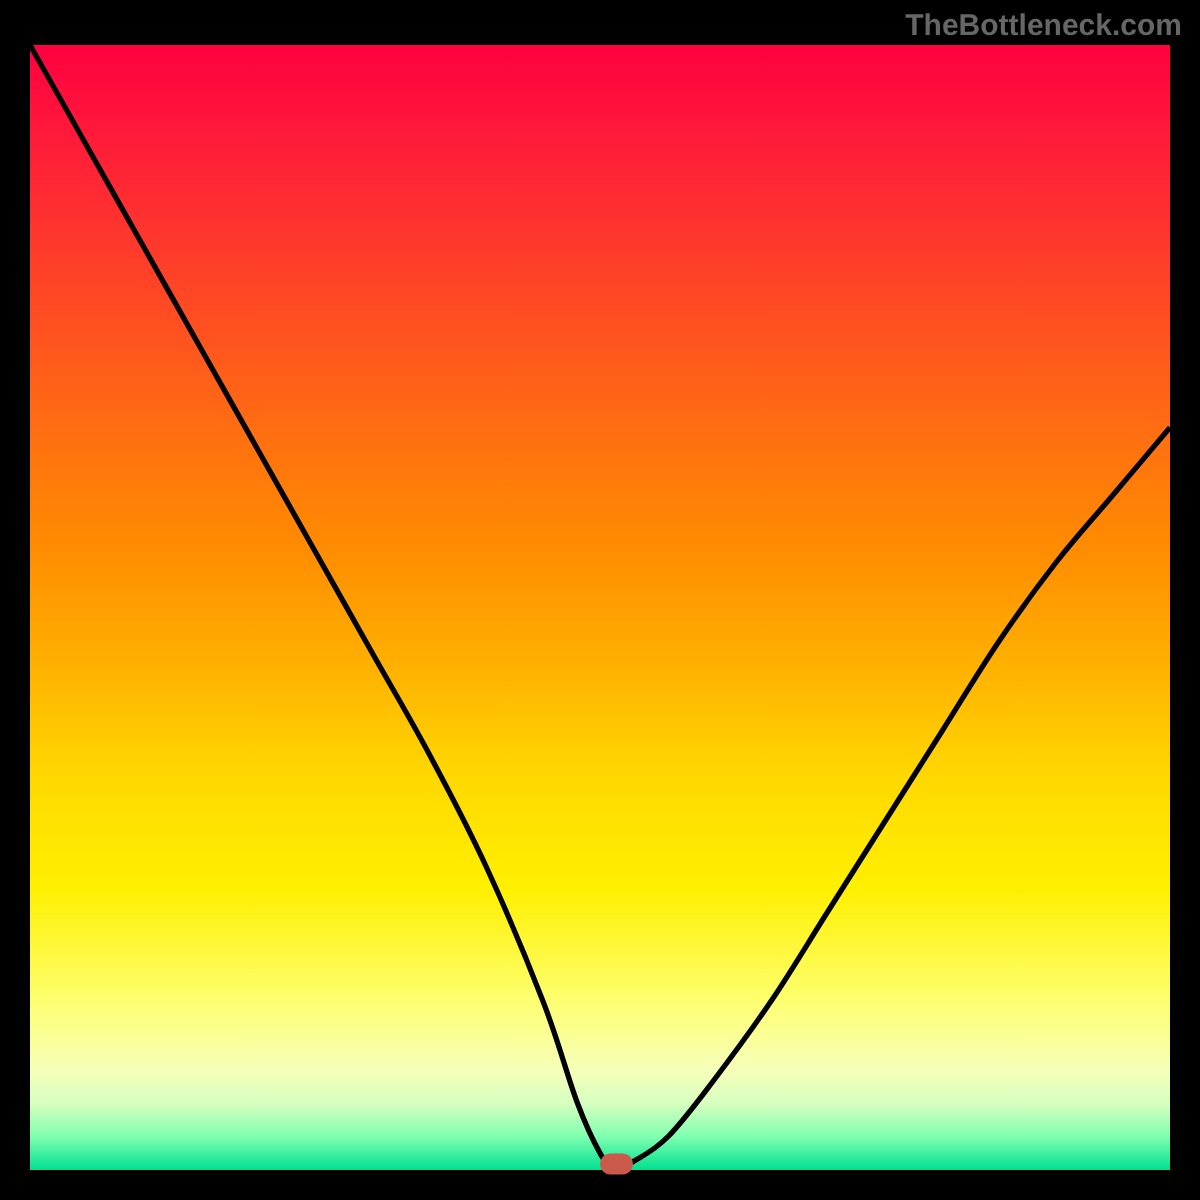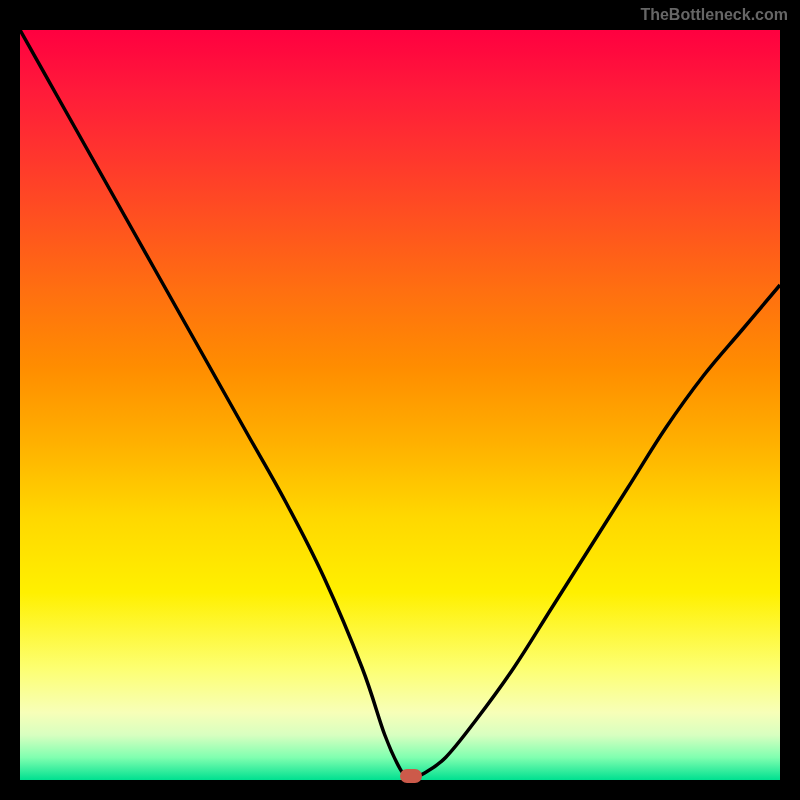--- a/index.html
+++ b/index.html
@@ -14,21 +14,21 @@
     width: 800px;
     height: 800px;
     position: relative;
     background: black;
   }
   .watermark {
     position: absolute;
     top: 6px;
     right: 12px;
     color: #666;
-    font-size: 16px;
+    font-size: 20px;
     font-weight: bold;
     z-index: 10;
   }
   .plot-area {
     position: absolute;
     left: 20px;
     top: 30px;
     width: 760px;
     height: 750px;
     background: linear-gradient(to bottom,

